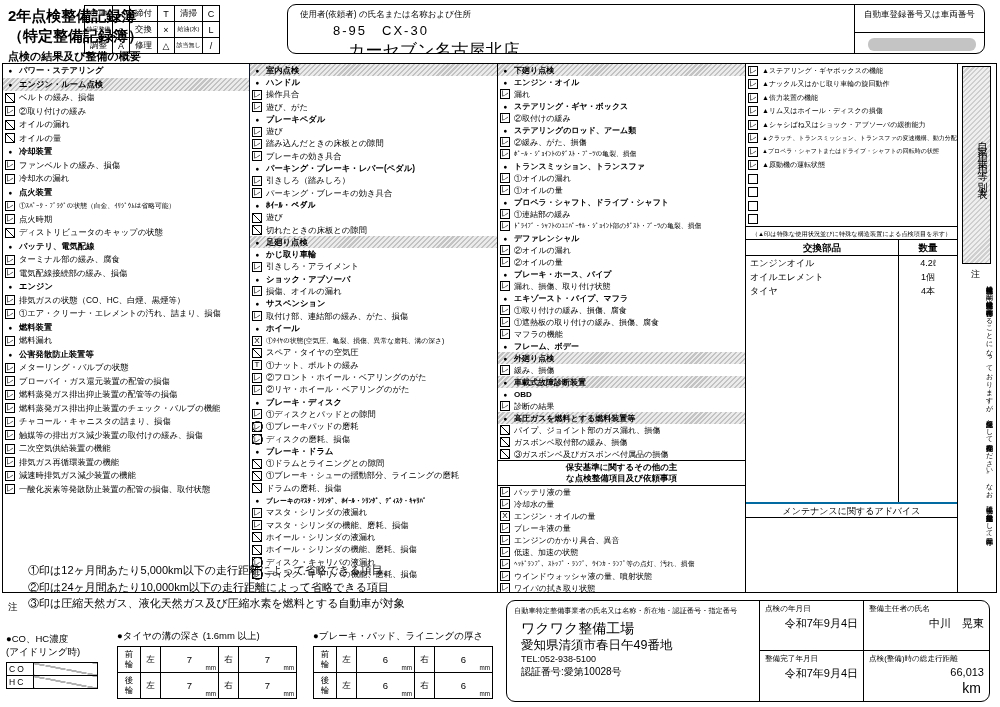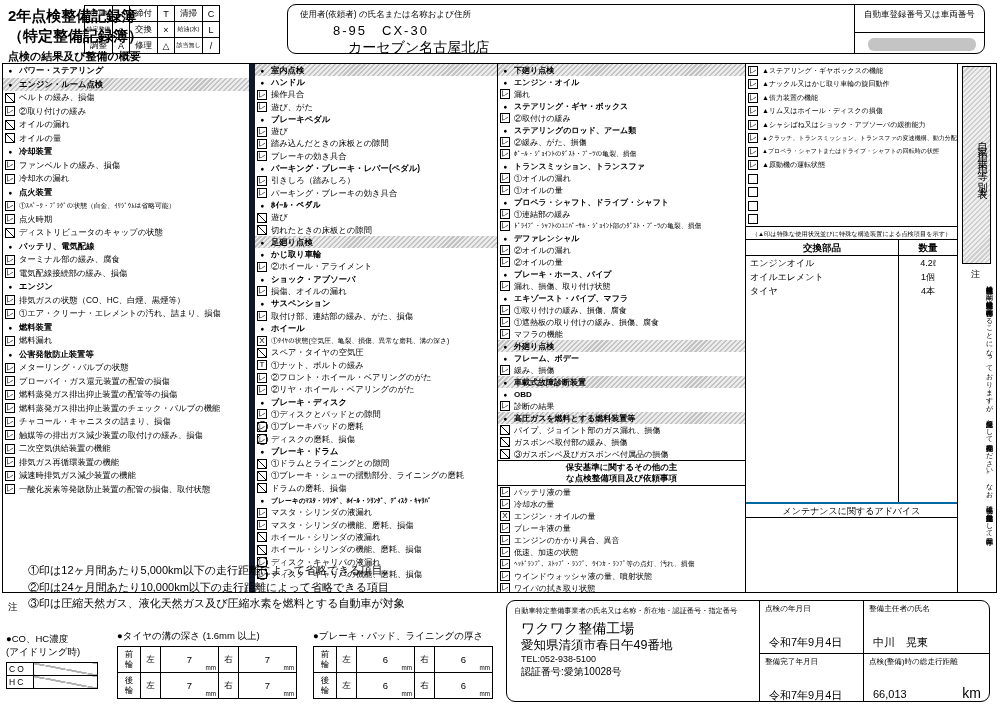--- a/index.html
+++ b/index.html
@@ -12,34 +12,34 @@
   .legend { position:absolute; left:84px; top:5px; border-collapse:collapse; }
   .legend td { border:1px solid #000; text-align:center; vertical-align:middle;
     height:16px; font-size:8.5px; padding:0 1px; }
   .legend td.lab { width:28px; }
   .legend td.lab.sm { font-size:6px; line-height:1.05; }
   .legend td.sym { width:17px; font-size:9px; }
   .userbox { position:absolute; left:287px; top:4px; width:698px; height:50px;
     border:1.5px solid #000; border-radius:9px; overflow:hidden; }
   .ub-label { position:absolute; left:12px; top:4px; font-size:8.5px; }
   .ub-line1 { position:absolute; left:45px; top:17px; font-size:13px; letter-spacing:2px; }
-  .ub-line2 { position:absolute; left:60px; top:34px; font-size:14px; }
+  .ub-line2 { position:absolute; left:60px; top:34px; font-size:17px; }
   .ub-div { position:absolute; left:566px; top:0; bottom:0; width:1px; background:#000; }
   .rb-label { position:absolute; left:576px; top:4px; font-size:8.5px; }
   .rb-hline { position:absolute; left:566px; right:0; top:27px; height:1px; background:#000; }
   .rb-redact { position:absolute; left:580px; top:33px; width:108px; height:13px;
     background:#c4c4c4; border-radius:6px; }
   .summary-label { position:absolute; left:8px; top:49px; font-size:11px; font-weight:bold; }
 
   
   .main { position:absolute; left:2px; top:63px; width:956px; height:530px;
     border:1.5px solid #000; }
   .col { position:absolute; top:0; bottom:0; overflow:hidden; }
   .colA { left:0; width:246px; }
-  .colB { left:246px; width:248px; border-left:6px solid #0f172a; }
+  .colB { left:246px; width:248px; border-left:1px solid #0f172a; }
   .colC { left:494px; width:248px; border-left:1px solid #000; }
   .colD { left:742px; width:212px; border-left:1px solid #000; }
   .row { display:flex; align-items:center; padding-left:2px; overflow:hidden; }
   .colA .row { height:13.5px; }
   .colB .row { height:12.3px; }
   .colC .row { height:12px; }
   .colD .row { height:13.5px; }
   .row.hdr { background:repeating-linear-gradient(135deg,#c3c3c3 0 1.5px,#ececec 1.5px 3.5px); }
   .row.hdr .lbl, .row.grp .lbl { font-weight:bold; }
   .bullet { flex:0 0 11px; text-align:center; font-size:6.5px; margin-right:3px; }
@@ -113,21 +113,21 @@
   .shop-addr { position:absolute; left:14px; top:36px; font-size:12.5px; }
   .shop-tel { position:absolute; left:14px; top:53px; font-size:9px; }
   .shop-cert { position:absolute; left:14px; top:64px; font-size:10px; }
   .shop-grid { position:absolute; left:252px; top:0; right:0; bottom:0;
     border-left:1px solid #000; display:grid;
     grid-template-columns:104px 1fr; grid-template-rows:1fr 1fr; }
   .sg-cell { position:relative; padding:3px 5px; }
   .sg-cell.br { border-right:1px solid #000; }
   .sg-cell.bb { border-bottom:1px solid #000; }
   .sg-label { font-size:7.6px; white-space:nowrap; }
-  .sg-value { font-size:11px; margin-top:21px; padding-left:4px; }
+  .sg-value { font-size:11px; margin-top:2px; padding-left:4px;text-align:right; }
   .unit-km { position:absolute; right:8px; bottom:5px; font-size:14px; }
 </style>
 </head>
 <body>
 
 <div class="sheet">
 
   <div class="title">
     <div>2年点検整備記録簿</div>
     <div>（特定整備記録簿）</div>
@@ -365,21 +365,21 @@
         <div class="row hdr">
           <span class="bullet">●</span>
           <span class="lbl">足廻り点検</span>
         </div>
         <div class="row grp">
           <span class="bullet">●</span>
           <span class="lbl">かじ取り車輪</span>
         </div>
         <div class="row itm">
           <span class="box">レ</span>
-          <span class="lbl">②ホイール・アライメント</span>
+          <span class="lbl">引きしろ・アライメント</span>
         </div>
         <div class="row grp">
           <span class="bullet">●</span>
           <span class="lbl">ショック・アブソーバ</span>
         </div>
         <div class="row itm">
           <span class="box">レ</span>
           <span class="lbl">損傷、オイルの漏れ</span>
         </div>
         <div class="row grp">
@@ -570,27 +570,27 @@
             <span class="lbl">①取り付けの緩み、損傷、腐食</span>
           </div>
           <div class="row itm">
             <span class="box">レ</span>
             <span class="lbl">①遮熱板の取り付けの緩み、損傷、腐食</span>
           </div>
           <div class="row itm">
             <span class="box">レ</span>
             <span class="lbl">マフラの機能</span>
           </div>
+          <div class="row grp">
+            <span class="bullet">●</span>
+            <span class="lbl">フレーム、ボデー</span>
+          </div>
           <div class="row hdr">
             <span class="bullet">●</span>
             <span class="lbl">外廻り点検</span>
-          </div>
-          <div class="row grp">
-            <span class="bullet">●</span>
-            <span class="lbl">フレーム、ボデー</span>
           </div>
           <div class="row itm">
             <span class="box">レ</span>
             <span class="lbl">緩み、損傷</span>
           </div>
           <div class="row hdr">
             <span class="bullet">●</span>
             <span class="lbl">車載式故障診断装置</span>
           </div>
           <div class="row grp">

